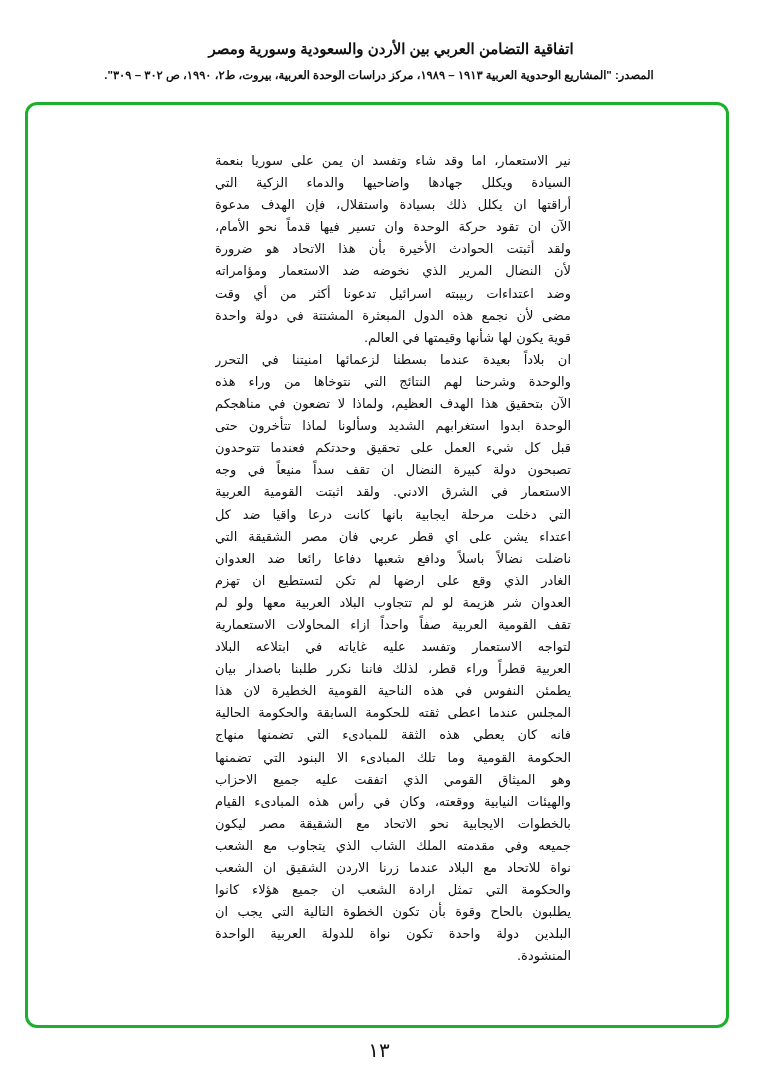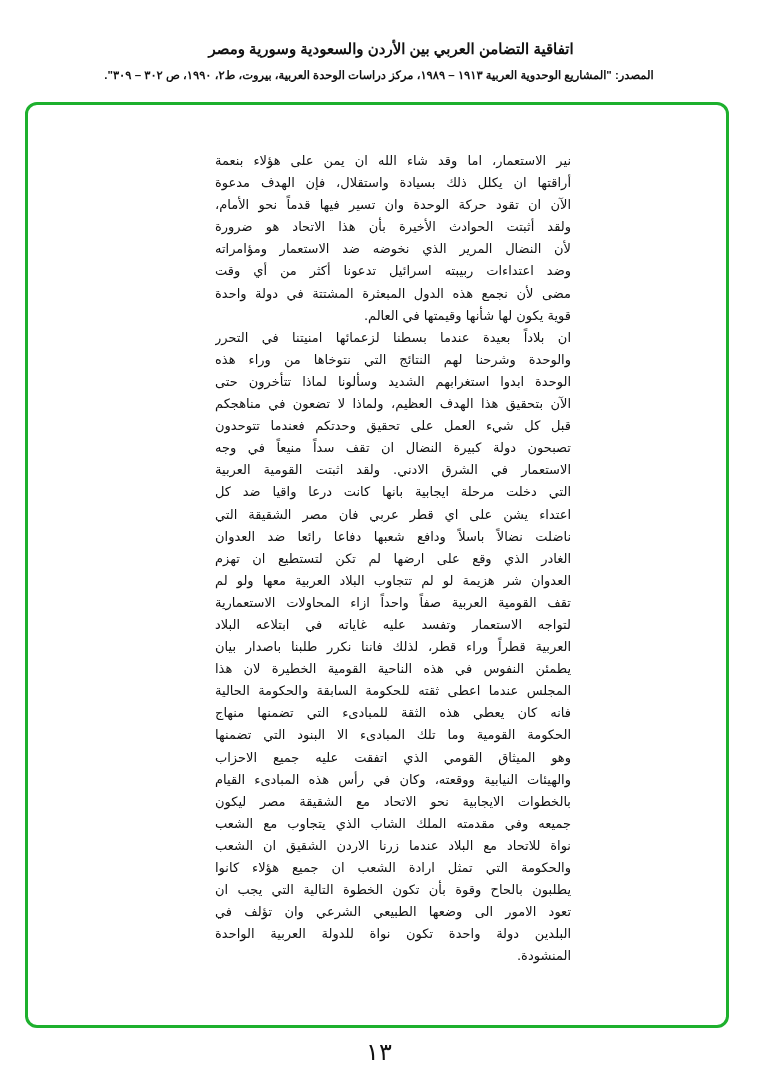--- a/index.html
+++ b/index.html
@@ -13,44 +13,45 @@
             font-size:11.5px; color:#111; }
   .frame { position:absolute; left:25px; top:102px; width:704px; height:926px;
            border:3px solid #1db02d; border-radius:12px; box-sizing:border-box; }
   .body-text { position:absolute; left:215px; top:150px; width:356px; direction:rtl;
                font-family:"DejaVu Sans", sans-serif; font-size:13px; line-height:22.1px;
                text-align:justify; color:#111; }
   .body-text .line { display:block; white-space:nowrap; text-align-last:justify;
                      text-align:justify; width:356px; overflow:hidden; }
   .body-text .line.last { text-align-last:right; }
   .page-number { position:absolute; top:1038px; left:0; width:758px; text-align:center;
-                 font-family:"DejaVu Sans", sans-serif; font-size:24px; color:#111;
+                 font-family:"DejaVu Sans", sans-serif; font-size:20px; color:#111;
                  direction:rtl; }
 </style>
 </head>
 <body>
 
 <div class="title">اتفاقية التضامن العربي بين الأردن والسعودية وسورية ومصر</div>
 <div class="source">المصدر: "المشاريع الوحدوية العربية ١٩١٣ – ١٩٨٩، مركز دراسات الوحدة العربية، بيروت، ط٢، ١٩٩٠، ص ٣٠٢ – ٣٠٩".</div>
 
 <div class="frame"></div>
 
 <div class="body-text">
-  <span class="line">نير الاستعمار، اما وقد شاء الله ان يمن على هؤلاء بنعمة</span>
+  <span class="line">نير الاستعمار، اما وقد شاء وتفسد ان يمن على سوريا بنعمة</span>
+  <span class="line">السيادة ويكلل جهادها واضاحيها والدماء الزكية التي</span>
   <span class="line">أراقتها ان يكلل ذلك بسيادة واستقلال، فإن الهدف مدعوة</span>
   <span class="line">الآن ان تقود حركة الوحدة وان تسير فيها قدماً نحو الأمام،</span>
   <span class="line">ولقد أثبتت الحوادث الأخيرة بأن هذا الاتحاد هو ضرورة</span>
   <span class="line">لأن النضال المرير الذي نخوضه ضد الاستعمار ومؤامراته</span>
   <span class="line">وضد اعتداءات ربيبته اسرائيل تدعونا أكثر من أي وقت</span>
   <span class="line">مضى لأن نجمع هذه الدول المبعثرة المشتتة في دولة واحدة</span>
   <span class="line last">قوية يكون لها شأنها وقيمتها في العالم.</span>
   <span class="line">ان بلاداً بعيدة عندما بسطنا لزعمائها امنيتنا في التحرر</span>
   <span class="line">والوحدة وشرحنا لهم النتائج التي نتوخاها من وراء هذه</span>
+  <span class="line">الآن بتحقيق هذا الهدف العظيم، ولماذا لا تضعون في مناهجكم</span>
   <span class="line">الوحدة ابدوا استغرابهم الشديد وسألونا لماذا تتأخرون حتى</span>
-  <span class="line">الآن بتحقيق هذا الهدف العظيم، ولماذا لا تضعون في مناهجكم</span>
   <span class="line">قبل كل شيء العمل على تحقيق وحدتكم فعندما تتوحدون</span>
   <span class="line">تصبحون دولة كبيرة النضال ان تقف سداً منيعاً في وجه</span>
   <span class="line">الاستعمار في الشرق الادني. ولقد اثبتت القومية العربية</span>
   <span class="line">التي دخلت مرحلة ايجابية بانها كانت درعا واقيا ضد كل</span>
   <span class="line">اعتداء يشن على اي قطر عربي فان مصر الشقيقة التي</span>
   <span class="line">ناضلت نضالاً باسلاً ودافع شعبها دفاعا رائعا ضد العدوان</span>
   <span class="line">الغادر الذي وقع على ارضها لم تكن لتستطيع ان تهزم</span>
   <span class="line">العدوان شر هزيمة لو لم تتجاوب البلاد العربية معها ولو لم</span>
   <span class="line">تقف القومية العربية صفاً واحداً ازاء المحاولات الاستعمارية</span>
   <span class="line">لتواجه الاستعمار وتفسد عليه غاياته في ابتلاعه البلاد</span>
@@ -59,18 +60,17 @@
   <span class="line">المجلس عندما اعطى ثقته للحكومة السابقة والحكومة الحالية</span>
   <span class="line">فانه كان يعطي هذه الثقة للمبادىء التي تضمنها منهاج</span>
   <span class="line">الحكومة القومية وما تلك المبادىء الا البنود التي تضمنها</span>
   <span class="line">وهو الميثاق القومي الذي اتفقت عليه جميع الاحزاب</span>
   <span class="line">والهيئات النيابية ووقعته، وكان في رأس هذه المبادىء القيام</span>
   <span class="line">بالخطوات الايجابية نحو الاتحاد مع الشقيقة مصر ليكون</span>
   <span class="line">جميعه وفي مقدمته الملك الشاب الذي يتجاوب مع الشعب</span>
   <span class="line">نواة للاتحاد مع البلاد عندما زرنا الاردن الشقيق ان الشعب</span>
   <span class="line">والحكومة التي تمثل ارادة الشعب ان جميع هؤلاء كانوا</span>
   <span class="line">يطلبون بالحاح وقوة بأن تكون الخطوة التالية التي يجب ان</span>
-  <span class="line">تعود الامور الى وضعها الطبيعي الشرعي وان تؤلف في</span>
   <span class="line">البلدين دولة واحدة تكون نواة للدولة العربية الواحدة</span>
   <span class="line last">المنشودة.</span>
 </div>
 
 <div class="page-number">١٣</div>
 
 </body></html>

